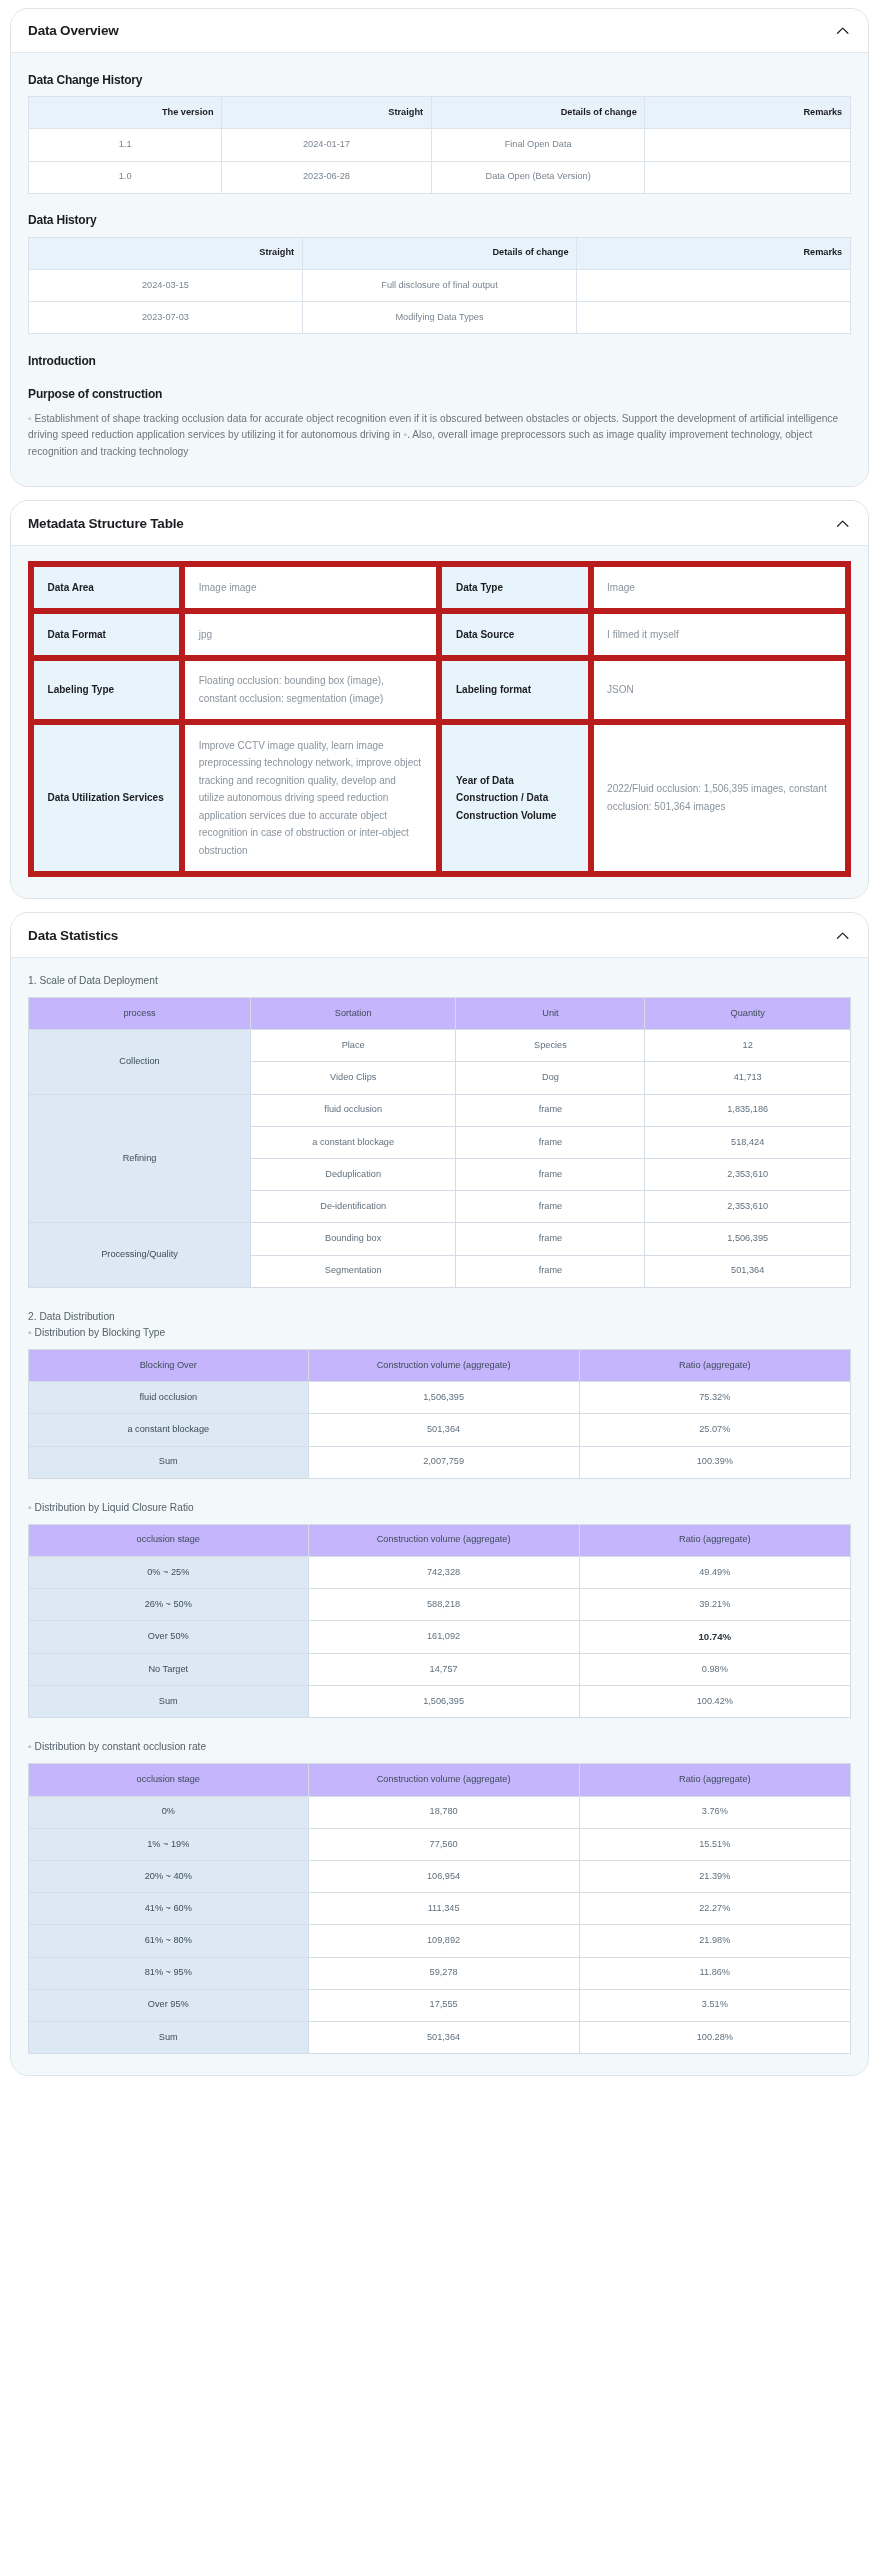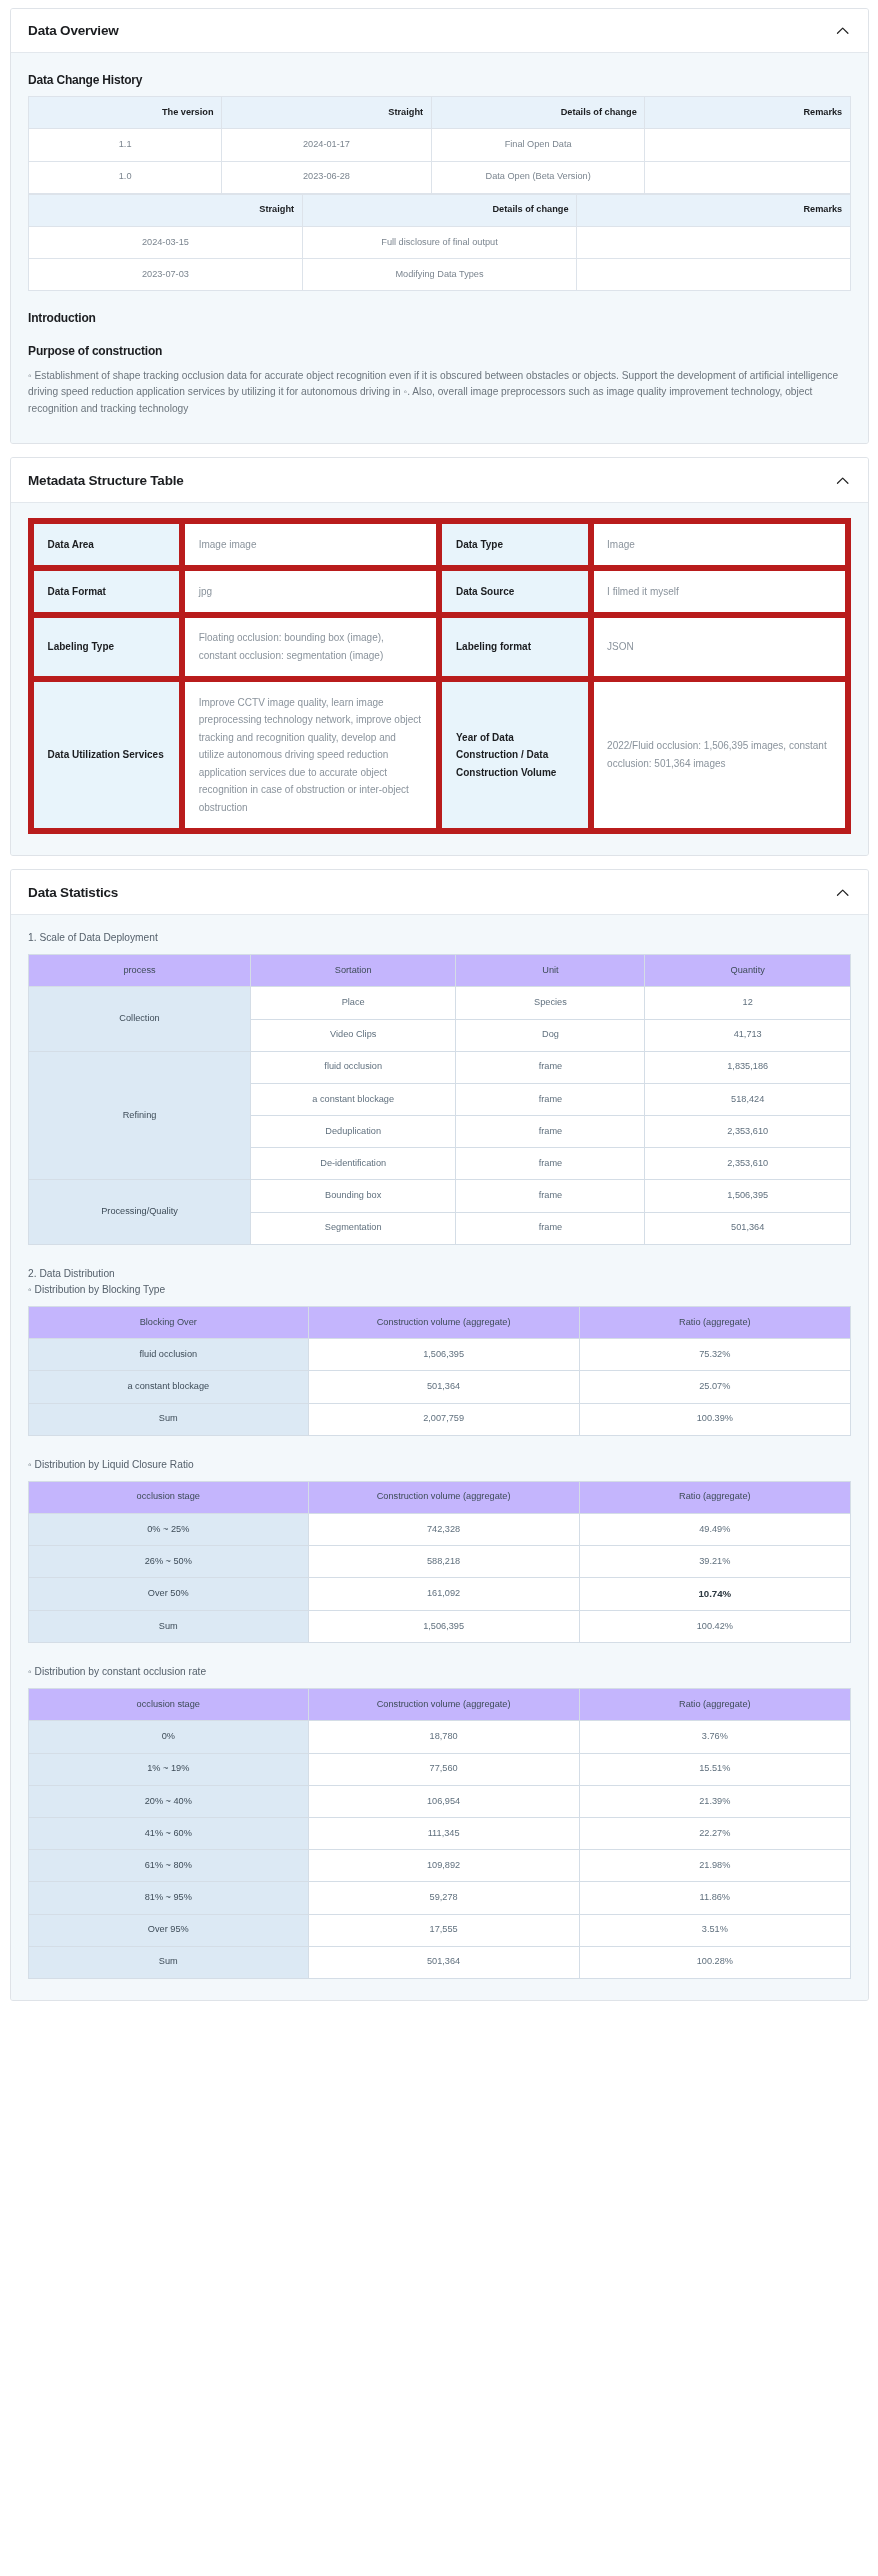--- a/index.html
+++ b/index.html
@@ -13,21 +13,21 @@
     width: 879px;
   }
   .page {
     width: 879px;
     padding: 7.7px 9.7px 13.5px 9.7px;
   }
 
   
   .panel {
     border: 1px solid #dfe3e8;
-    border-radius: 3px;
+    border-radius: 18px;
     background: #f3f8fb;
     margin-bottom: 13.5px;
     overflow: hidden;
   }
   .panel-header {
     background: #ffffff;
     padding: 13.5px 17.4px 12.6px 17.4px;
     display: flex;
     align-items: center;
     justify-content: space-between;
@@ -207,20 +207,21 @@
           </tr>
           <tr>
             <td>1.0</td>
             <td>2023-06-28</td>
             <td>Data Open (Beta Version)</td>
             <td></td>
           </tr>
         </tbody>
       </table>
 
+      <h3 class="sec tight">Data History</h3>
       <table class="grid">
         <colgroup>
             <col style="width:33.3%">
             <col style="width:33.4%">
             <col style="width:33.3%">
           </colgroup>
         <thead>
           <tr>
             <th>Straight</th>
             <th>Details of change</th>
@@ -430,20 +431,25 @@
             <td class="rowlbl">26% ~ 50%</td>
             <td>588,218</td>
             <td>39.21%</td>
           </tr>
           <tr>
             <td class="rowlbl">Over 50%</td>
             <td>161,092</td>
             <td class="hl">10.74%</td>
           </tr>
           <tr>
+            <td class="rowlbl">No Target</td>
+            <td>14,757</td>
+            <td>0.98%</td>
+          </tr>
+          <tr>
             <td class="rowlbl">Sum</td>
             <td>1,506,395</td>
             <td>100.42%</td>
           </tr>
         </tbody>
       </table>
 
       <div class="stat-sub">◦ Distribution by constant occlusion rate</div>
       <table class="stats">
         <colgroup>

